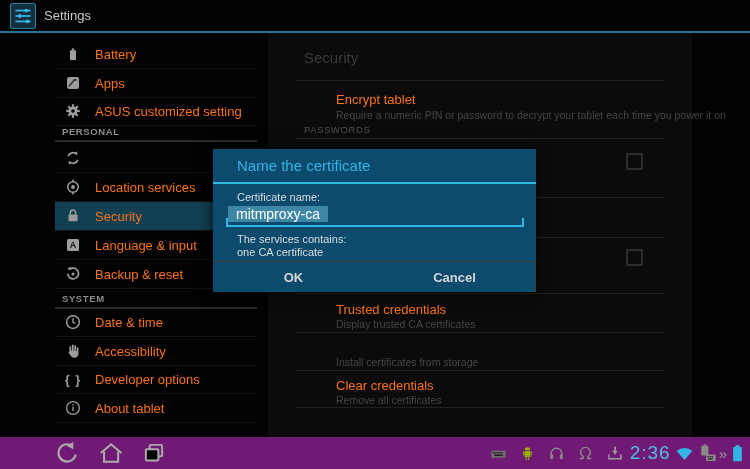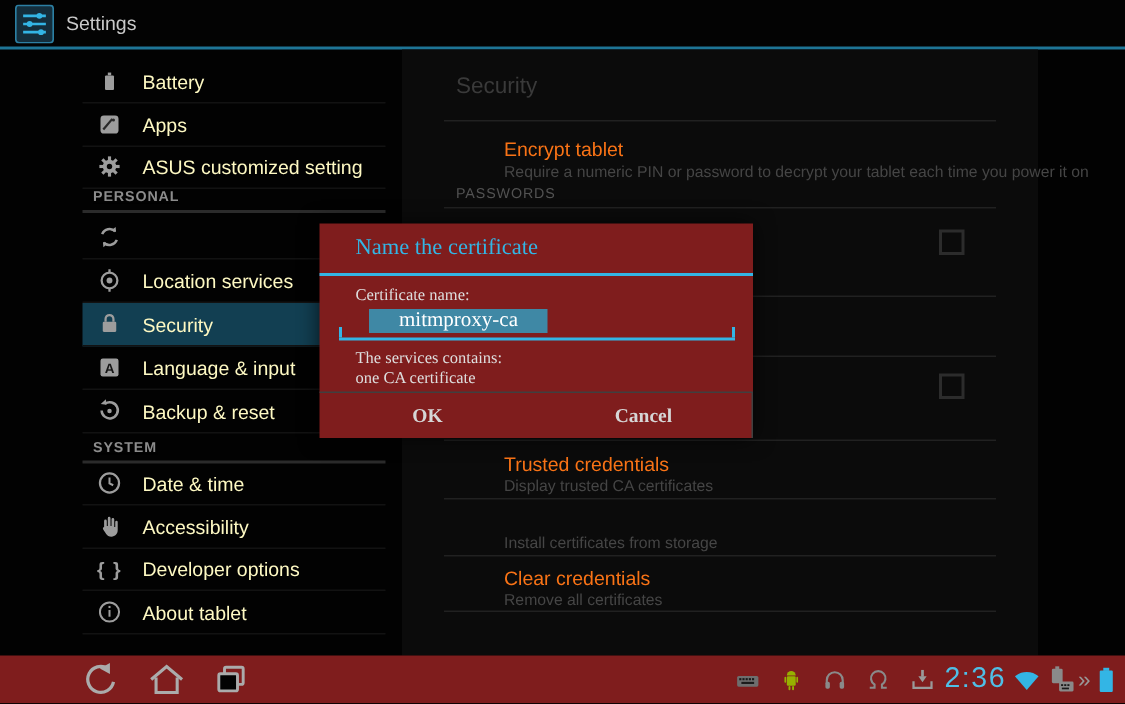--- a/index.html
+++ b/index.html
@@ -10,52 +10,52 @@
   
   .actionbar { position:absolute; left:0; top:0; width:750px; height:31px; background:#030303; }
   .actionbar .appicon { position:absolute; left:10px; top:3px; width:26px; height:26px; }
   .actionbar .apptitle { position:absolute; left:44px; top:8px; font-size:13px; color:#c9c9c9; }
   .actionbar-underline { position:absolute; left:0; top:31px; width:750px; height:2px; background:#1e7596; }
 
   
   .sidebar { position:absolute; left:0; top:33px; width:260px; height:404px; }
   .nav-item { position:absolute; left:55px; width:202px; height:29px; display:flex; align-items:center; border-bottom:1px solid #121212; }
   .nav-item .nicon { width:18px; height:18px; margin-left:9px; display:flex; align-items:center; justify-content:center; }
-  .nav-item .nlabel { margin-left:13px; font-size:13px; color:#fef9c3; white-space:nowrap; }
+  .nav-item .nlabel { margin-left:13px; font-size:13px; color:#f97316; white-space:nowrap; }
   .nav-item.selected { background:#123f52; }
   .nav-header { position:absolute; left:55px; width:202px; height:20px; border-bottom:2px solid #2b2b2b;text-decoration:underline; }
   .nav-header span { display:block; padding:4px 0 0 7px; font-size:9.5px; font-weight:bold; letter-spacing:.6px; color:#8c8c8c; }
   .glyph-braces { font-size:13px; font-weight:bold; color:#9d9d9d; letter-spacing:1px; }
 
   
   .content { position:absolute; left:268px; top:33px; width:424px; height:404px; background:#0b0b0b; }
   .c-title { position:absolute; left:36px; top:16px; font-size:15px; color:#3a3a3a; }
   .c-div { position:absolute; left:28px; right:28px; height:1px; background:#212121; }
   .c-row-title { position:absolute; left:68px; font-size:13px; color:#f97316; white-space:nowrap; }
   .c-row-sub { position:absolute; left:68px; font-size:10.5px; color:#454545; white-space:nowrap; }
   .c-section { position:absolute; left:36px; font-size:9.5px; font-weight:normal; letter-spacing:.6px; color:#525252; }
   .c-checkbox { position:absolute; left:358px; width:17px; height:17px; border:2px solid #2c2c2c; background:transparent; }
 
   
-  .dialog { position:absolute; left:213px; top:149px; width:289px; height:143px; background:#7f1d1d; box-shadow:0 0 14px rgba(0,0,0,.75);font-family:Liberation Serif, serif; }
+  .dialog { position:absolute; left:213px; top:149px; width:323px; height:143px; background:#0c4a6e; box-shadow:0 0 14px rgba(0,0,0,.75); }
   .dlg-title { position:absolute; left:24px; top:8px; font-size:15px; color:#33b5e5; }
   .dlg-titleline { position:absolute; left:0; top:33px; width:100%; height:2px; background:#33b5e5; }
   .dlg-fieldlabel { position:absolute; left:24px; top:42px; font-size:11px; color:#dedede; }
   .edittext { position:absolute; left:13px; right:12px; top:56px; height:22px; border-bottom:2px solid #33b5e5; }
   .edittext::before, .edittext::after { content:""; position:absolute; bottom:0; width:2px; height:7px; background:#33b5e5; }
   .edittext::before { left:0; } .edittext::after { right:0; }
-  .edittext .seltext { position:absolute; left:20px; top:1px; font-size:14px; color:#ffffff; background:#3f88a5; padding:0 20px; }
+  .edittext .seltext { position:absolute; left:2px; top:1px; font-size:14px; color:#ffffff; background:#3f88a5; padding:0 8px; }
   .dlg-pkg1 { position:absolute; left:24px; top:84px; font-size:11px; color:#dedede; }
   .dlg-pkg2 { position:absolute; left:24px; top:97px; font-size:11px; color:#dedede; }
   .dlg-buttons { position:absolute; left:0; bottom:0; width:100%; height:31px; border-top:1px solid #404040; display:flex; }
   .dlg-btn { flex:1; display:flex; align-items:center; justify-content:center; font-size:13px; font-weight:bold; color:#d6d6d6; cursor:pointer; }
   .dlg-btn.cancel { border-right:1px solid #404040; }
 
   
-  .navbar { position:absolute; left:0; top:437px; width:750px; height:32px; background:#7f1d1d; }
+  .navbar { position:absolute; left:0; top:437px; width:750px; height:32px; background:#701a75; }
   .navbtn { position:absolute; top:3px; width:26px; height:26px; }
   .status { position:absolute; right:3px; top:0; height:32px; display:flex; align-items:center; }
   .status .sicon { display:flex; align-items:center; justify-content:center; }
   .status .time { font-size:19px; color:#4fbfe6; letter-spacing:1px; margin:0 3px 0 6px; }
   .status .chev { font-size:15px; color:#9a9a9a; margin:0 1px; }
   svg { display:block; }
 </style>
 </head>
 <body>
 

